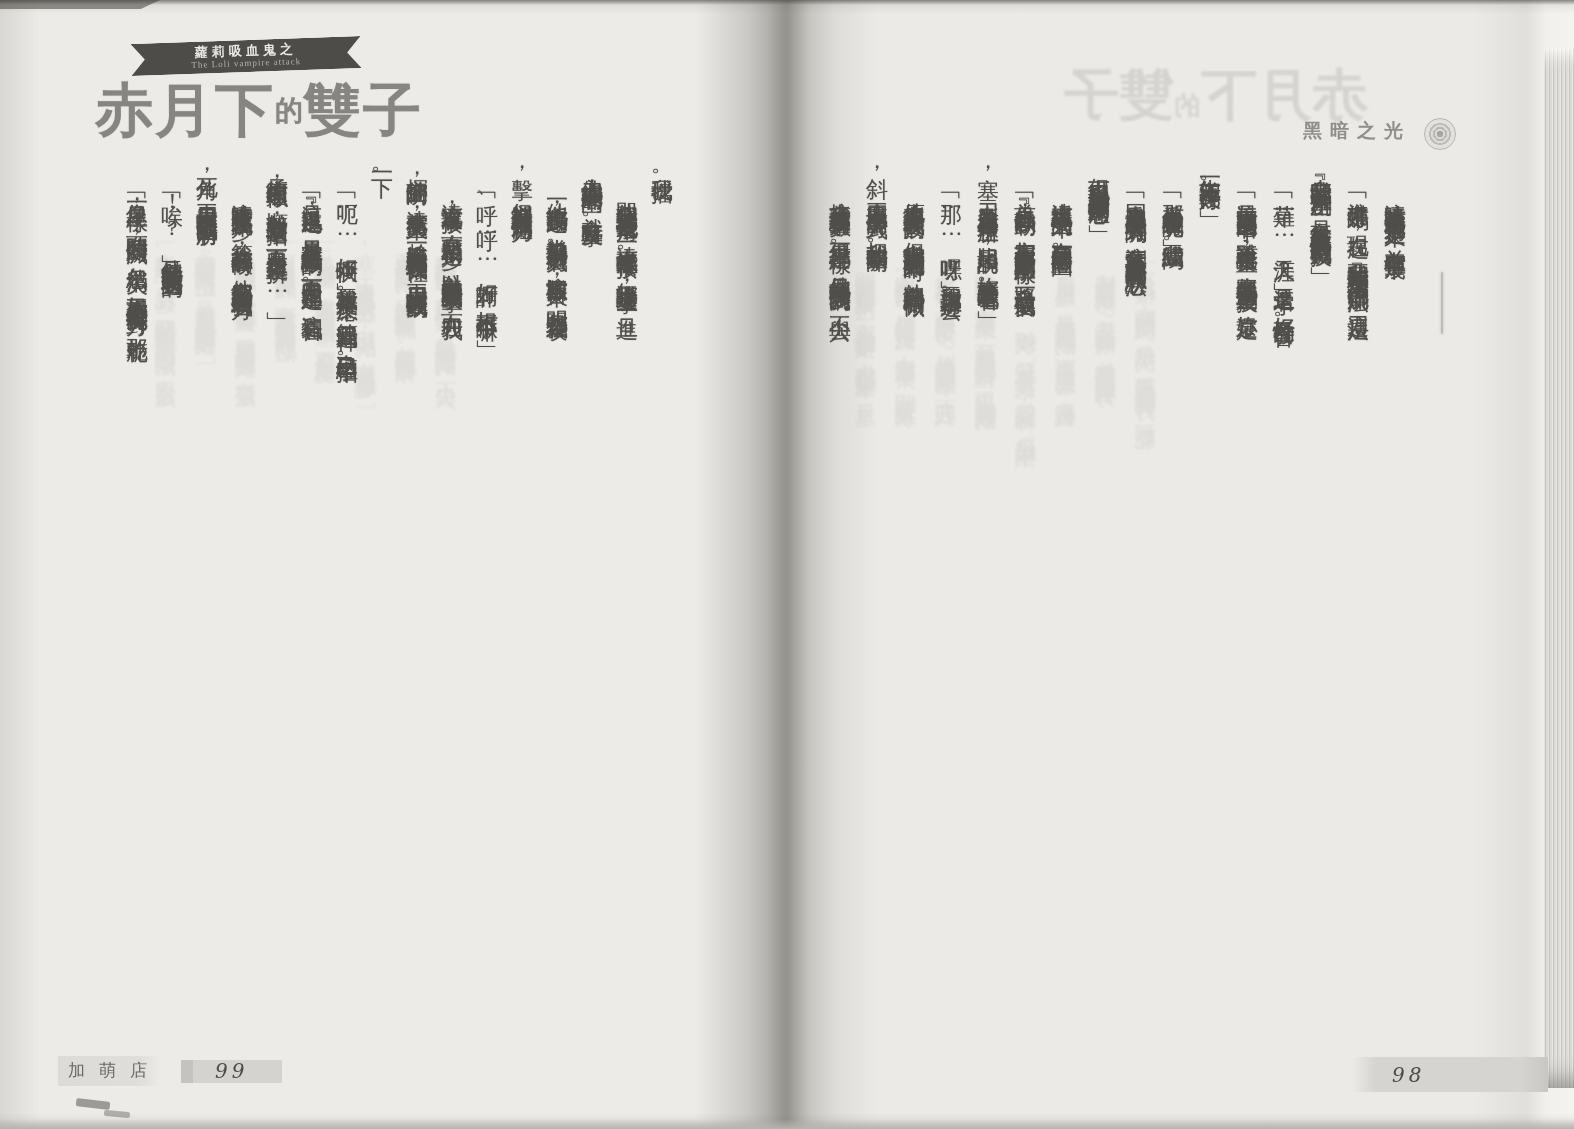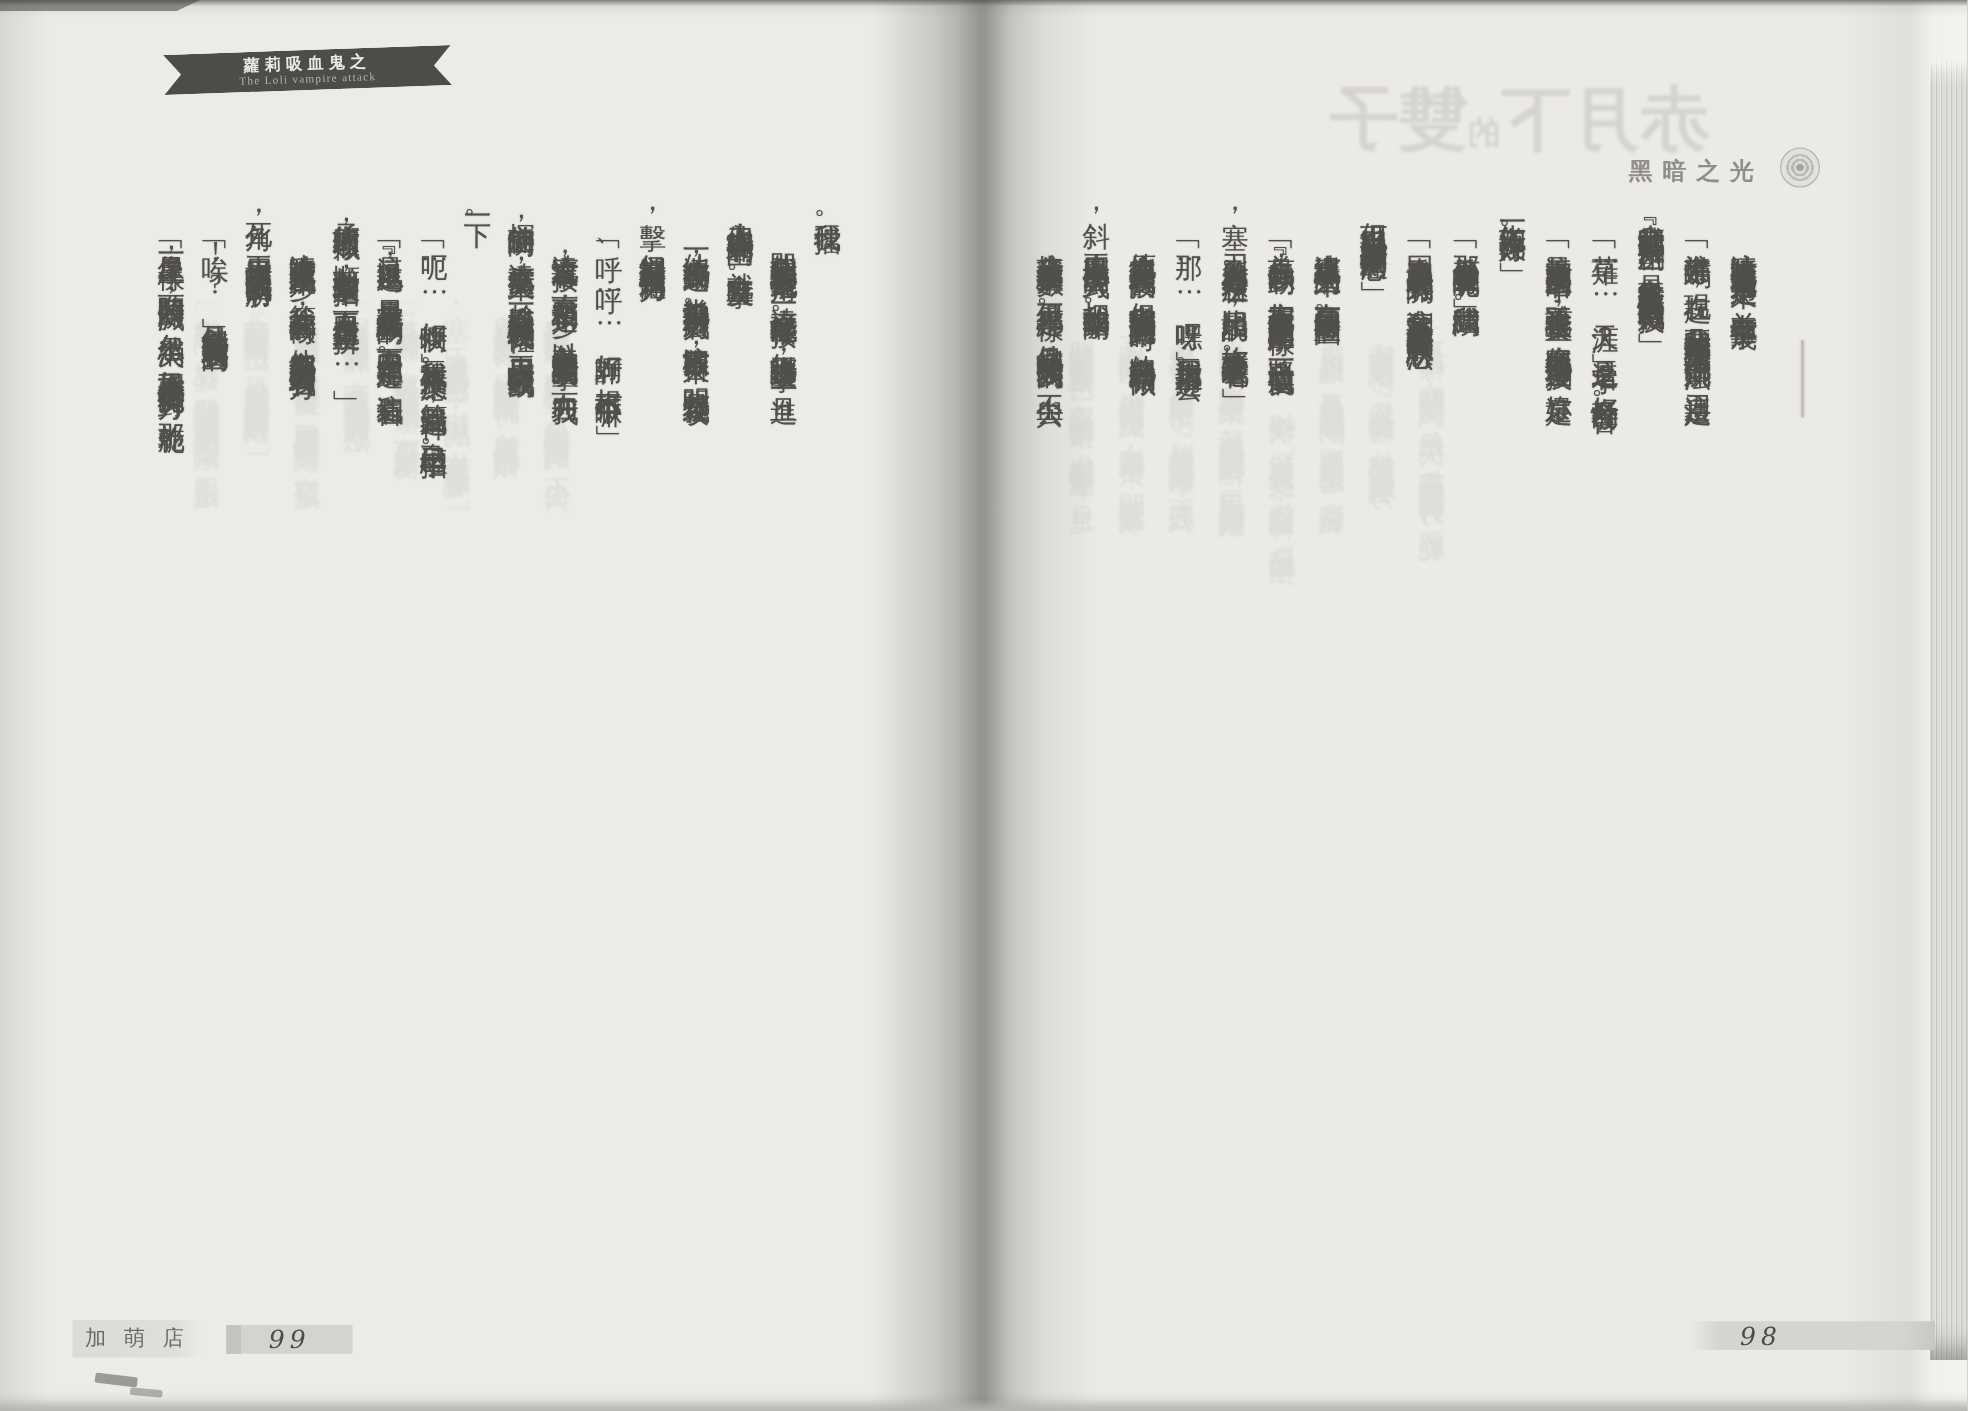--- a/index.html
+++ b/index.html
@@ -58,37 +58,37 @@
     clip-path:polygon(0 0,100% 0,94% 50%,100% 100%,0 100%,6% 50%);
     box-shadow:0 1px 2px rgba(60,58,54,.4);}
   .ribbon-cn{font-size:13px;font-weight:bold;letter-spacing:4px;line-height:15px;}
   .ribbon-en{font-size:9px;color:#b4b3af;letter-spacing:1px;line-height:10px;}
   .logo-title{margin-top:0;color:#868581;font-weight:bold;white-space:nowrap;
     text-shadow:0 0 1px rgba(134,133,129,.6);}
   .t-big{font-size:58px;letter-spacing:2px;}
   .t-small{font-size:28px;vertical-align:10px;}
 
   
-  .header-right{position:absolute;left:1303px;top:118px;display:flex;align-items:flex-end;gap:13px;font-family:Liberation Mono, monospace;}
+  .header-right{position:absolute;left:1303px;top:118px;display:flex;align-items:flex-start;gap:13px;font-family:Liberation Mono, monospace;}
   .chap-title{font-size:19px;letter-spacing:8px;color:#8f8e8a;font-weight:bold;}
   .medallion{width:30px;height:30px;border-radius:50%;opacity:.75;flex:0 0 auto;
     border:1px solid #a3a29e;
     background:
       radial-gradient(circle at 50% 50%, #8f8e8a 0 3px, #d6d5d1 3px 5px, #a9a8a4 5px 7px, #d9d8d4 7px 9px, #b0afab 9px 11px, #e0dfdb 11px 100%),
       repeating-conic-gradient(#b5b4b0 0 8deg, #d9d8d4 8deg 16deg);}
 
   
   .footer-left{position:absolute;left:58px;top:1056px;display:flex;align-items:center;}
   .chap{font-size:17px;color:#6b6a66;letter-spacing:14px;padding:3px 0 4px 10px;
     background:linear-gradient(90deg,#dcdbd7,#dfdeda 80%,rgba(223,222,218,0));}
   .pl-band{margin-left:20px;height:23px;display:flex;align-items:center;
     border-left:12px solid #c4c3bf;background:#d4d3cf;padding:0 34px 0 22px;}
   .pnum{font-family:"DejaVu Serif",serif;font-style:italic;font-size:20px;
     color:#4c4b48;letter-spacing:4px;}
-  .footer-right{position:absolute;left:1352px;top:1057px;width:196px;height:23px;display:flex;align-items:center;
+  .footer-right{position:absolute;left:1352px;top:1057px;width:196px;height:35px;display:flex;align-items:center;
     background:linear-gradient(90deg,rgba(214,213,209,0),#d5d4d0 12%,#d5d4d0 86%,#c8c7c3);}
   .footer-right .pnum{padding-left:40px;}
 </style>
 </head>
 <body>
 
 <div class="scan">
 
   <div class="edge-top"></div>
   <div class="corner-tl"></div>
@@ -99,20 +99,21 @@
   <div class="curl-a"></div>
   <div class="curl-b"></div>
 
   <div>
 
     <div class="logo">
       <div class="ribbon">
         <div class="ribbon-cn">蘿莉吸血鬼之</div>
         <div class="ribbon-en">The Loli vampire attack</div>
       </div>
+      <div class="logo-title"><span class="t-big">赤月下</span><span class="t-small">的</span><span class="t-big">雙子</span></div>
     </div>
 
     <div class="ghost ghost-left" aria-hidden="true">
       <p>「準備好了嗎？現在起，我要開始傳授妳『天儀一刀流』的古流劍法。這刀法是</p>
       <p>由我師父『草薙天涯』所創，是一套從繁星萬象中所領悟出的實戰劍技。」</p>
       <p>「這是東方國家那邊的名字。雖說不是很重要，但既然要使用這套劍技，妳還是</p>
       <p>「因爲這和星星的呈現方式有關。這套劍法並不像小說中有著冗長的口訣心法，</p>
       <p>「首先是『以靜制動』，宛如在天空中靜止不動的星星那樣，將自己當成一個要</p>
       <p>塞，刀尖所及之處乃自身領空所在。比起用說的，妳直接攻擊我看看吧。」</p>
       <p>他原本像是要和我硬接的，但當我接觸到達克的木刀時，他將自己的刀稍微傾</p>

